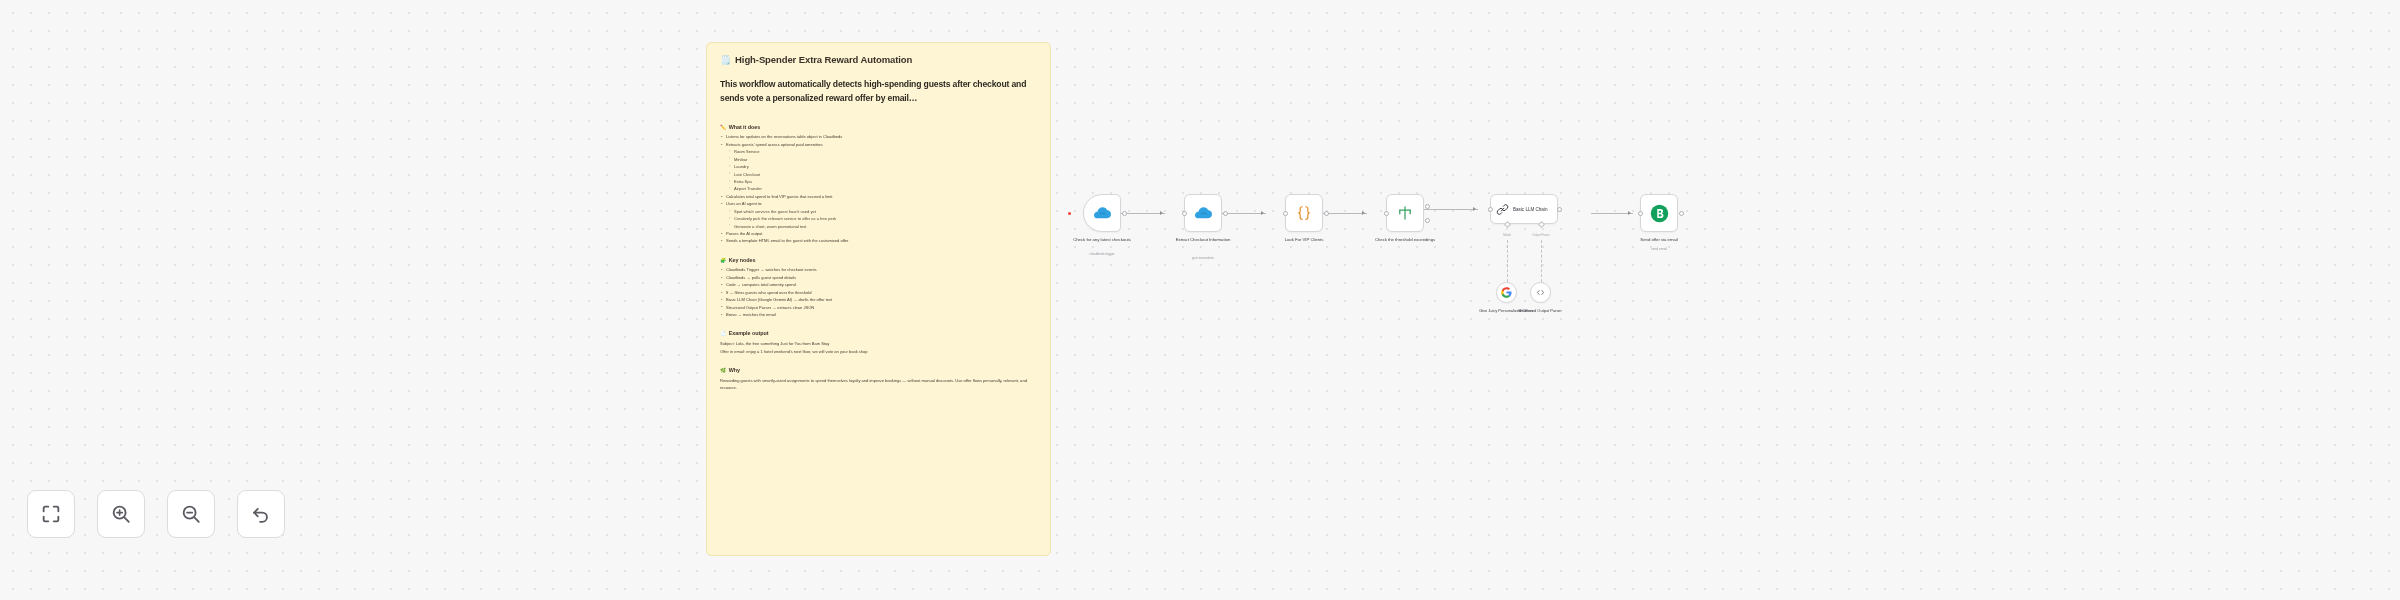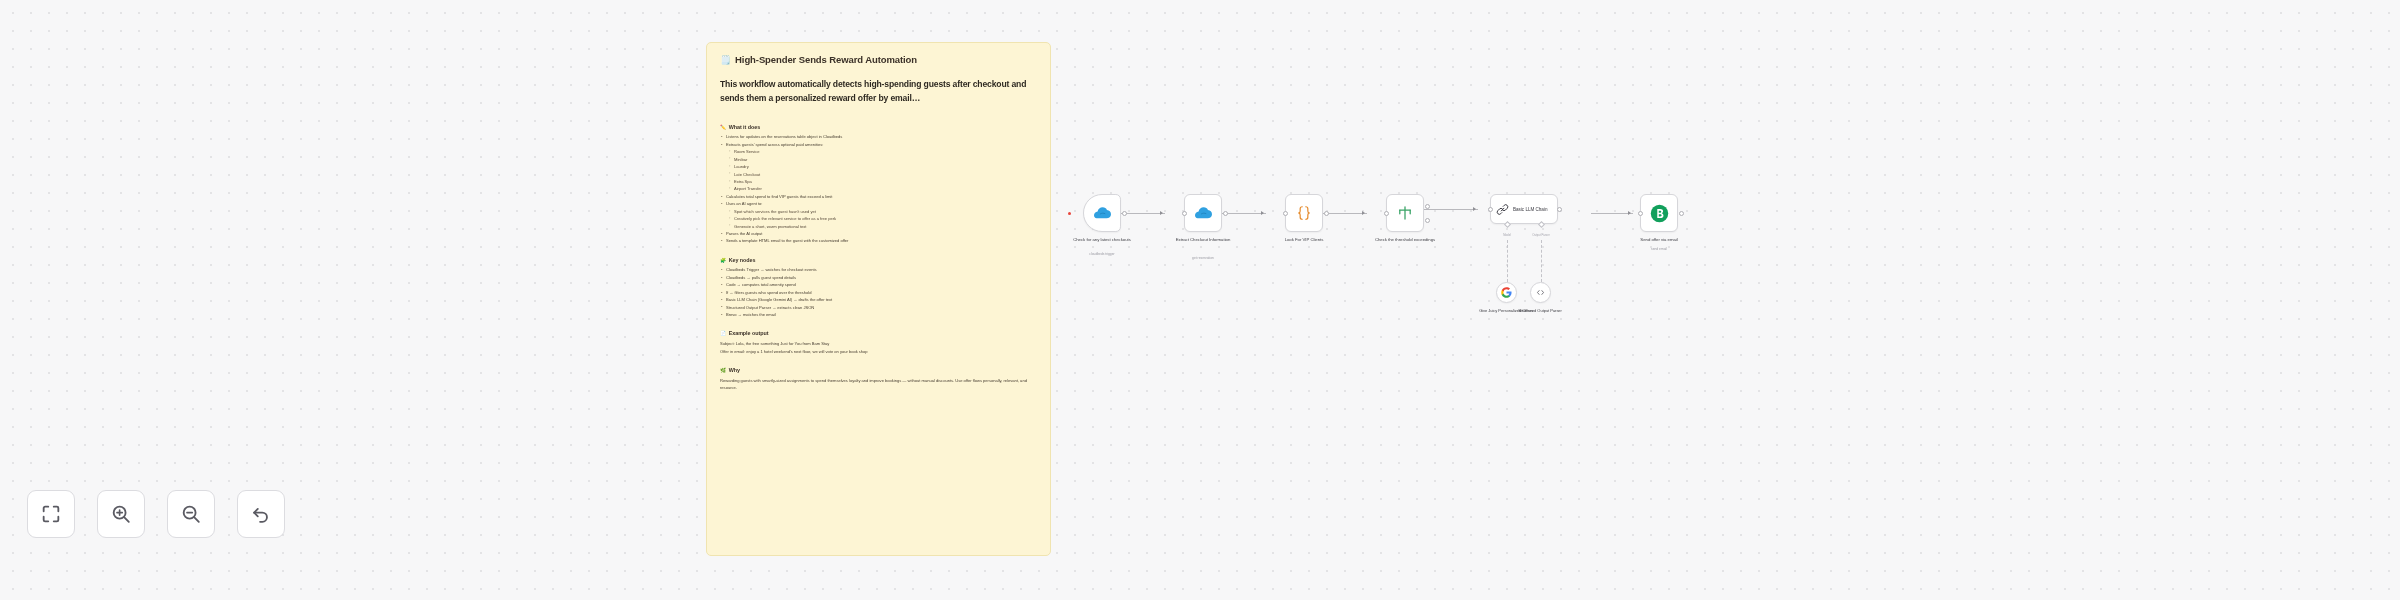--- a/index.html
+++ b/index.html
@@ -255,24 +255,24 @@
 </style>
 </head>
 <body>
 
 <div id="canvas">
 
   <div id="sticky">
 
     <div class="note-title">
       <span class="emoji">🗒️</span>
-      <span>High-Spender Sends Reward Automation</span>
-    </div>
-
-    <div class="note-lede">This workflow automatically detects high-spending guests after checkout and sends them a personalized reward offer by email…</div>
+      <span>High-Spender Extra Reward Automation</span>
+    </div>
+
+    <div class="note-lede">This workflow automatically detects high-spending guests after checkout and sends vote a personalized reward offer by email…</div>
 
     <div class="sec">
       <div class="sec-h">
         <span class="emoji">✏️</span>
         <span>What it does</span>
       </div>
       <ul class="blur-list">
         <li>Listens for updates on the reservations table object in Cloudbeds</li>
         <li>Extracts guests' spend across optional paid amenities:</li>
         <li class="sub">Room Service</li>

